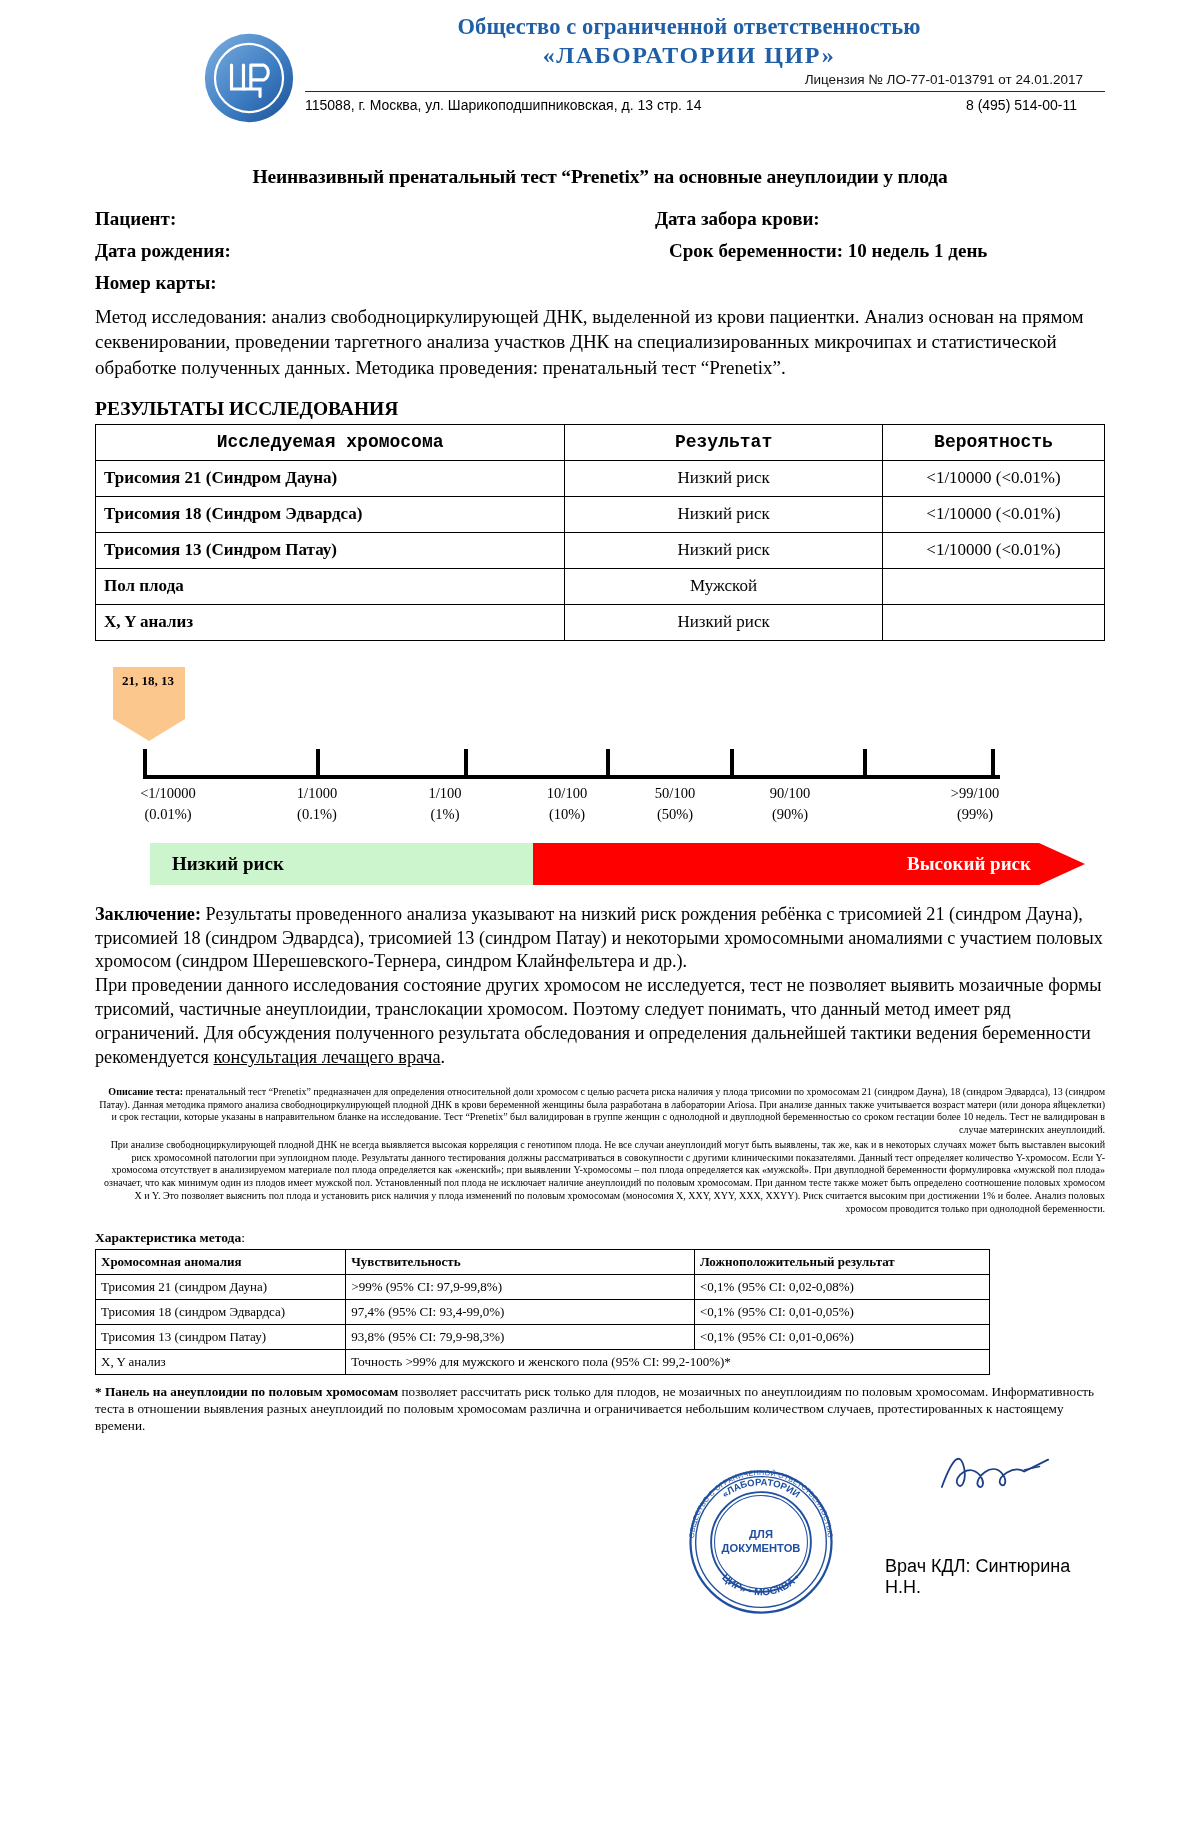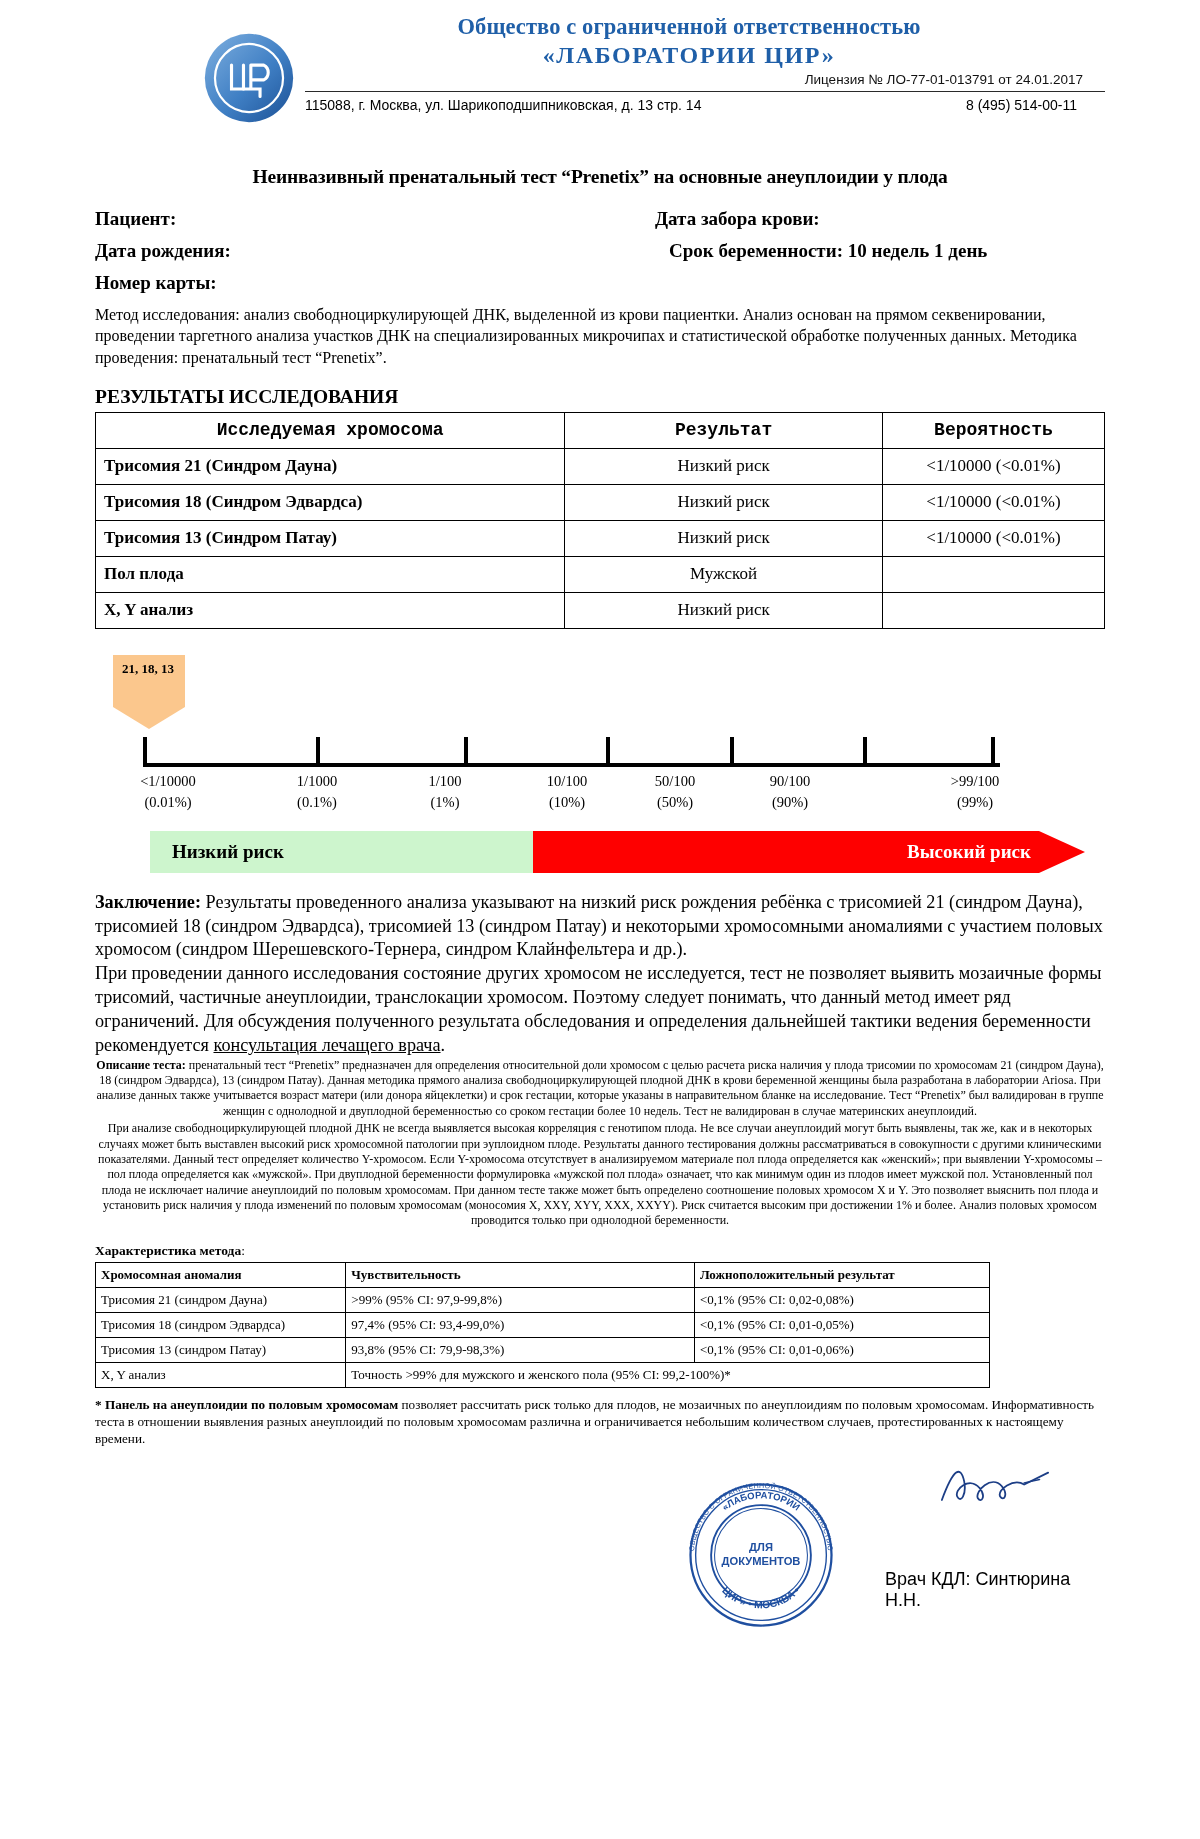--- a/index.html
+++ b/index.html
@@ -96,21 +96,21 @@
   .pt-row {
     display: flex;
     margin-bottom: 10px;
   }
   .pt-left { width: 560px; }
   .pt-right { flex: 1 1 auto; }
   .pt-right.indent { padding-left: 14px; }
 
   
   .method {
-    font-size: 16px;
+    font-size: 19px;
     line-height: 1.33;
     margin-top: 6px;
     text-align: left;
   }
 
   
   .results-head {
     display: flex;
     align-items: baseline;
     font-weight: bold;
@@ -270,23 +270,24 @@
     line-height: 1.31;
     margin-top: 6px;
     text-align: left;
   }
   .conclusion .lbl { font-weight: bold; }
   .conclusion p { margin: 0; }
   .u { text-decoration: underline; }
 
   
   .smallprint {
-    font-size: 12px;
+    font-size: 10px;
     line-height: 1.28;
-    text-align: center;
+    margin-top: 16px;
+    text-align: right;
   }
   .smallprint p { margin: 0 0 2px 0; }
   .smallprint .lbl { font-weight: bold; }
 
   
   .charlabel {
     font-size: 13.5px;
     font-weight: bold;
     margin-top: 14px;
     margin-bottom: 3px;

